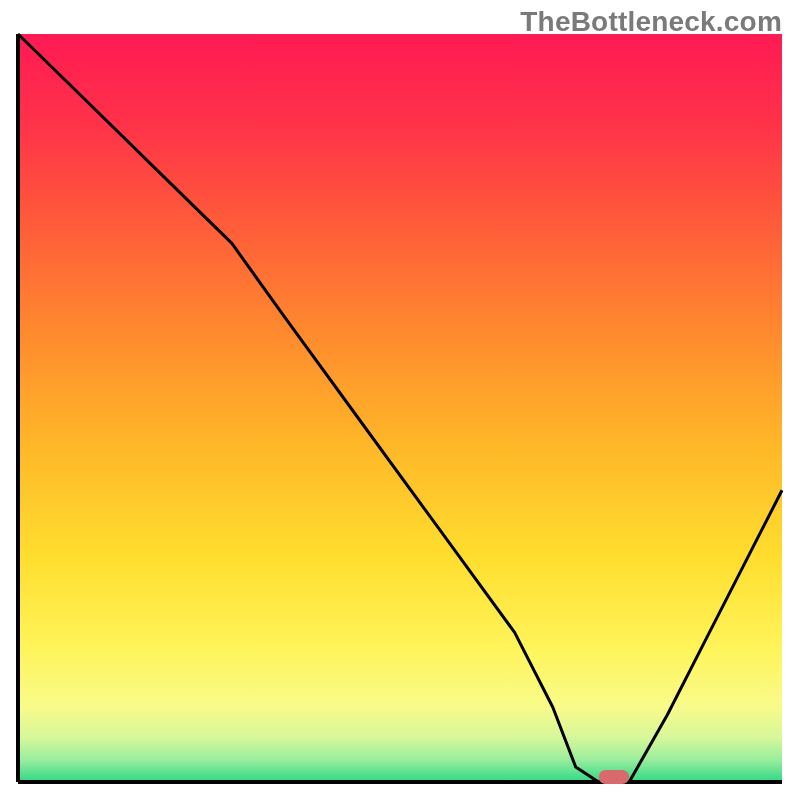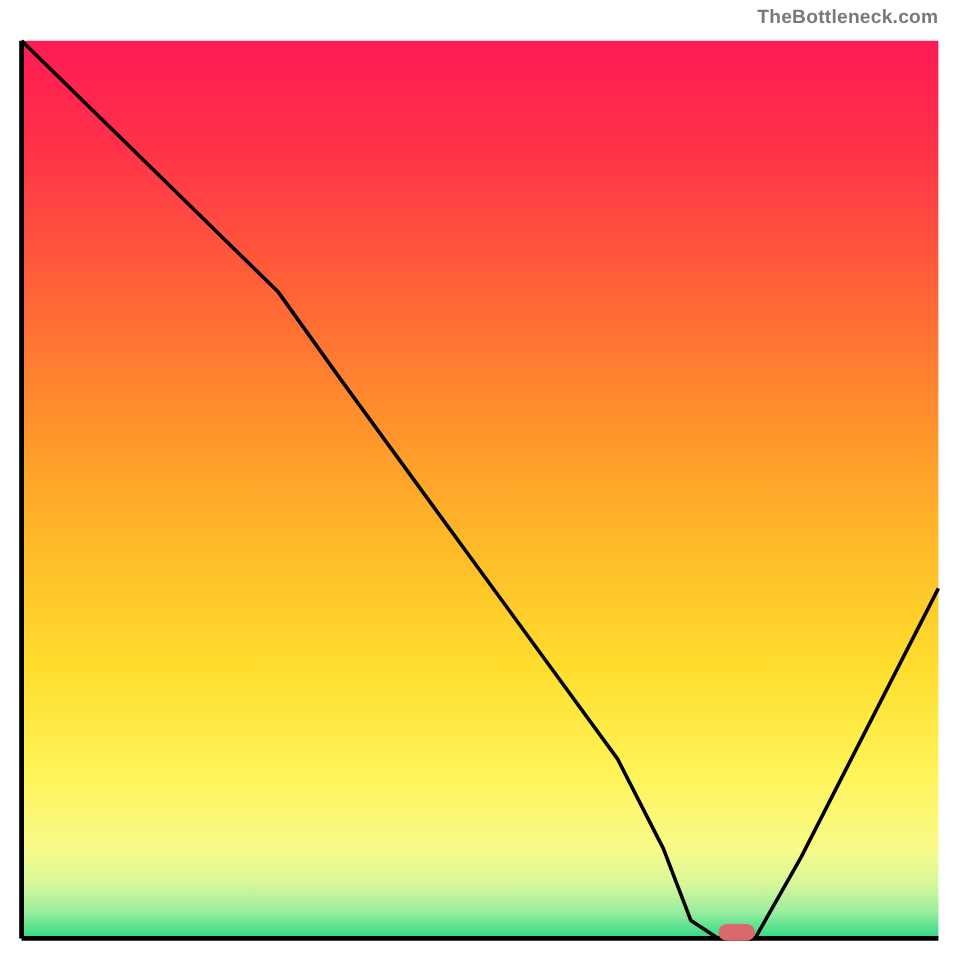--- a/index.html
+++ b/index.html
@@ -12,21 +12,21 @@
   }
   .container {
     position: relative;
     width: 800px;
     height: 800px;
   }
   .watermark {
     position: absolute;
     top: 6px;
     right: 18px;
-    font-size: 16px;
+    font-size: 28px;
     font-weight: 600;
     color: #7a7a7a;
     letter-spacing: 0.2px;
   }
   svg.plot {
     position: absolute;
     left: 0;
     top: 0;
   }
 </style>

